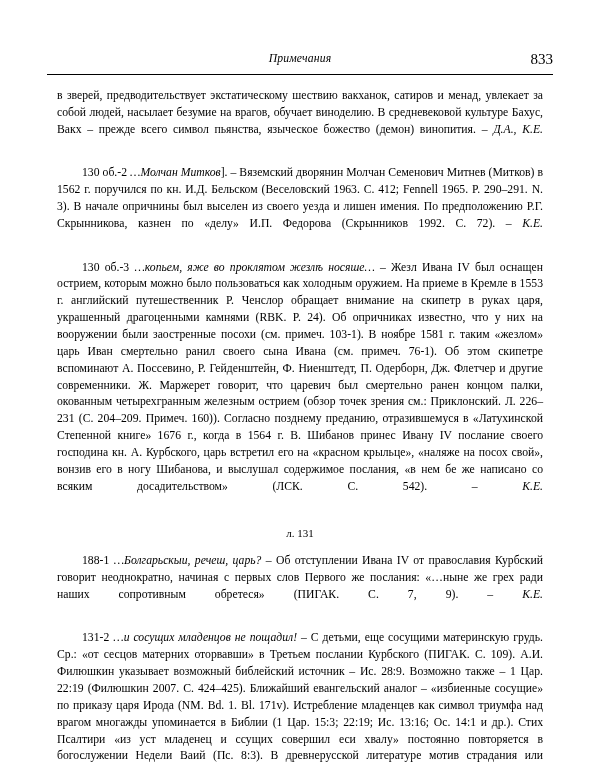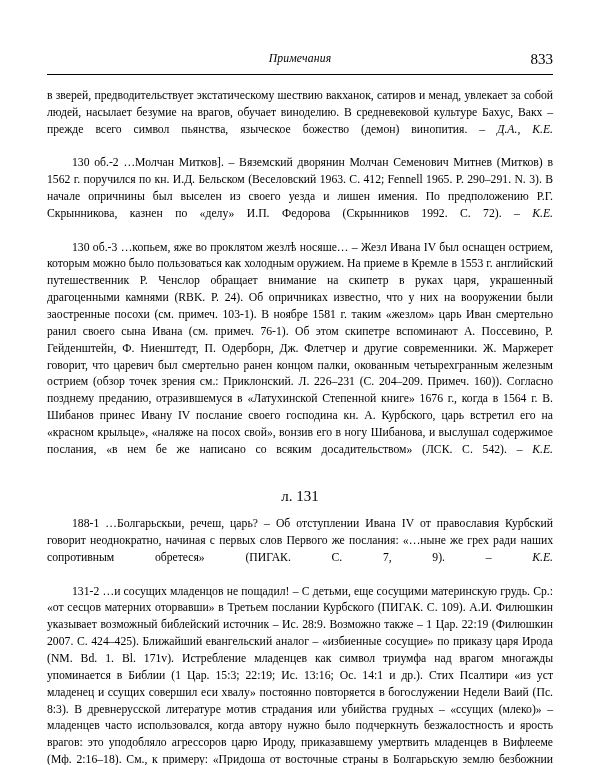--- a/index.html
+++ b/index.html
@@ -64,39 +64,40 @@
   .body-text {
     margin-top: 13px;
     font-size: 11.7px;
     line-height: 16.85px;
     text-align: justify;
     text-justify: inter-word;
     hyphens: manual;
   }
 
   p.para {
-    margin: 0;
+    margin: 10px;
     text-indent: 25px;
     text-align: justify;
   }
   p.para.no-indent {
     text-indent: 0;
   }
 
   .lemma {
+    font-style: italic;
   }
   .attrib {
     font-style: italic;
   }
 
   
   .folio-head {
     margin: 13px 0 11px 0;
     text-align: center;
-    font-size: 15px;
+    font-size: 11px;
     line-height: 16.85px;
   }
 
   
   p.para::after {
     content: "";
     display: inline-block;
     width: 100%;
   }
 </style>

